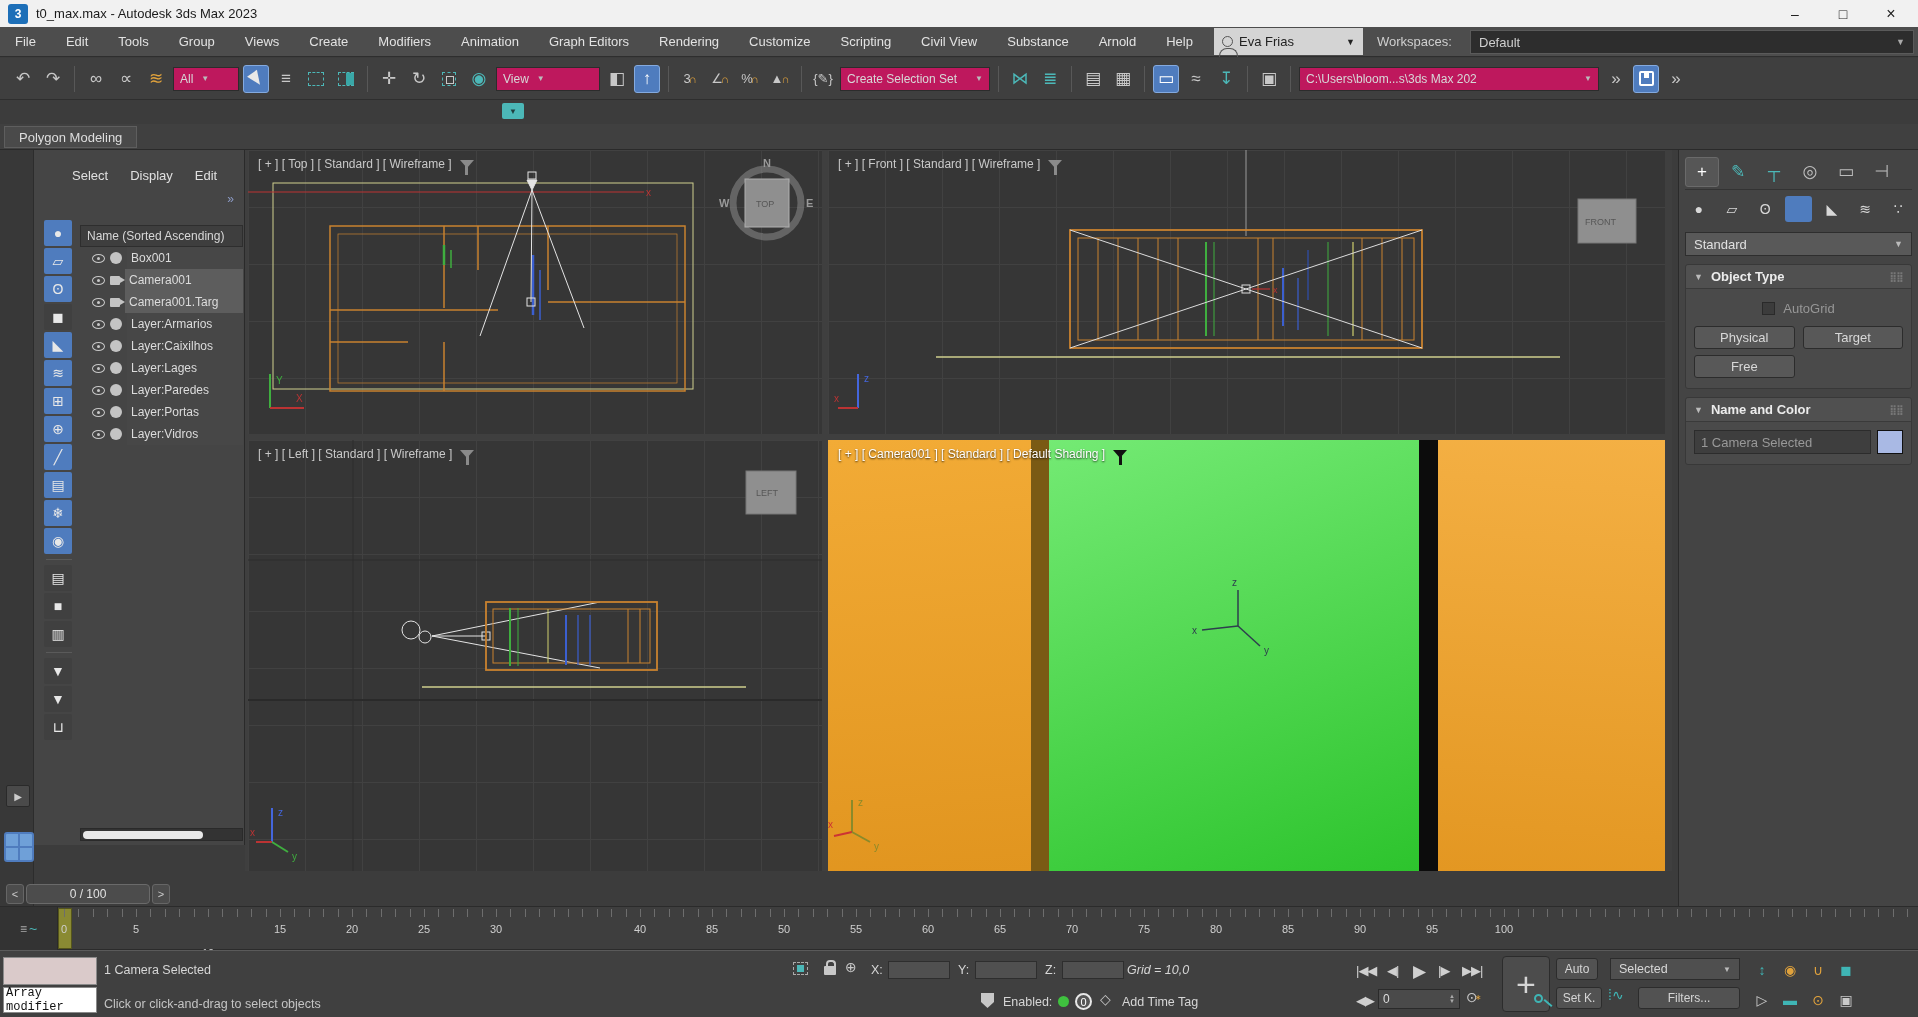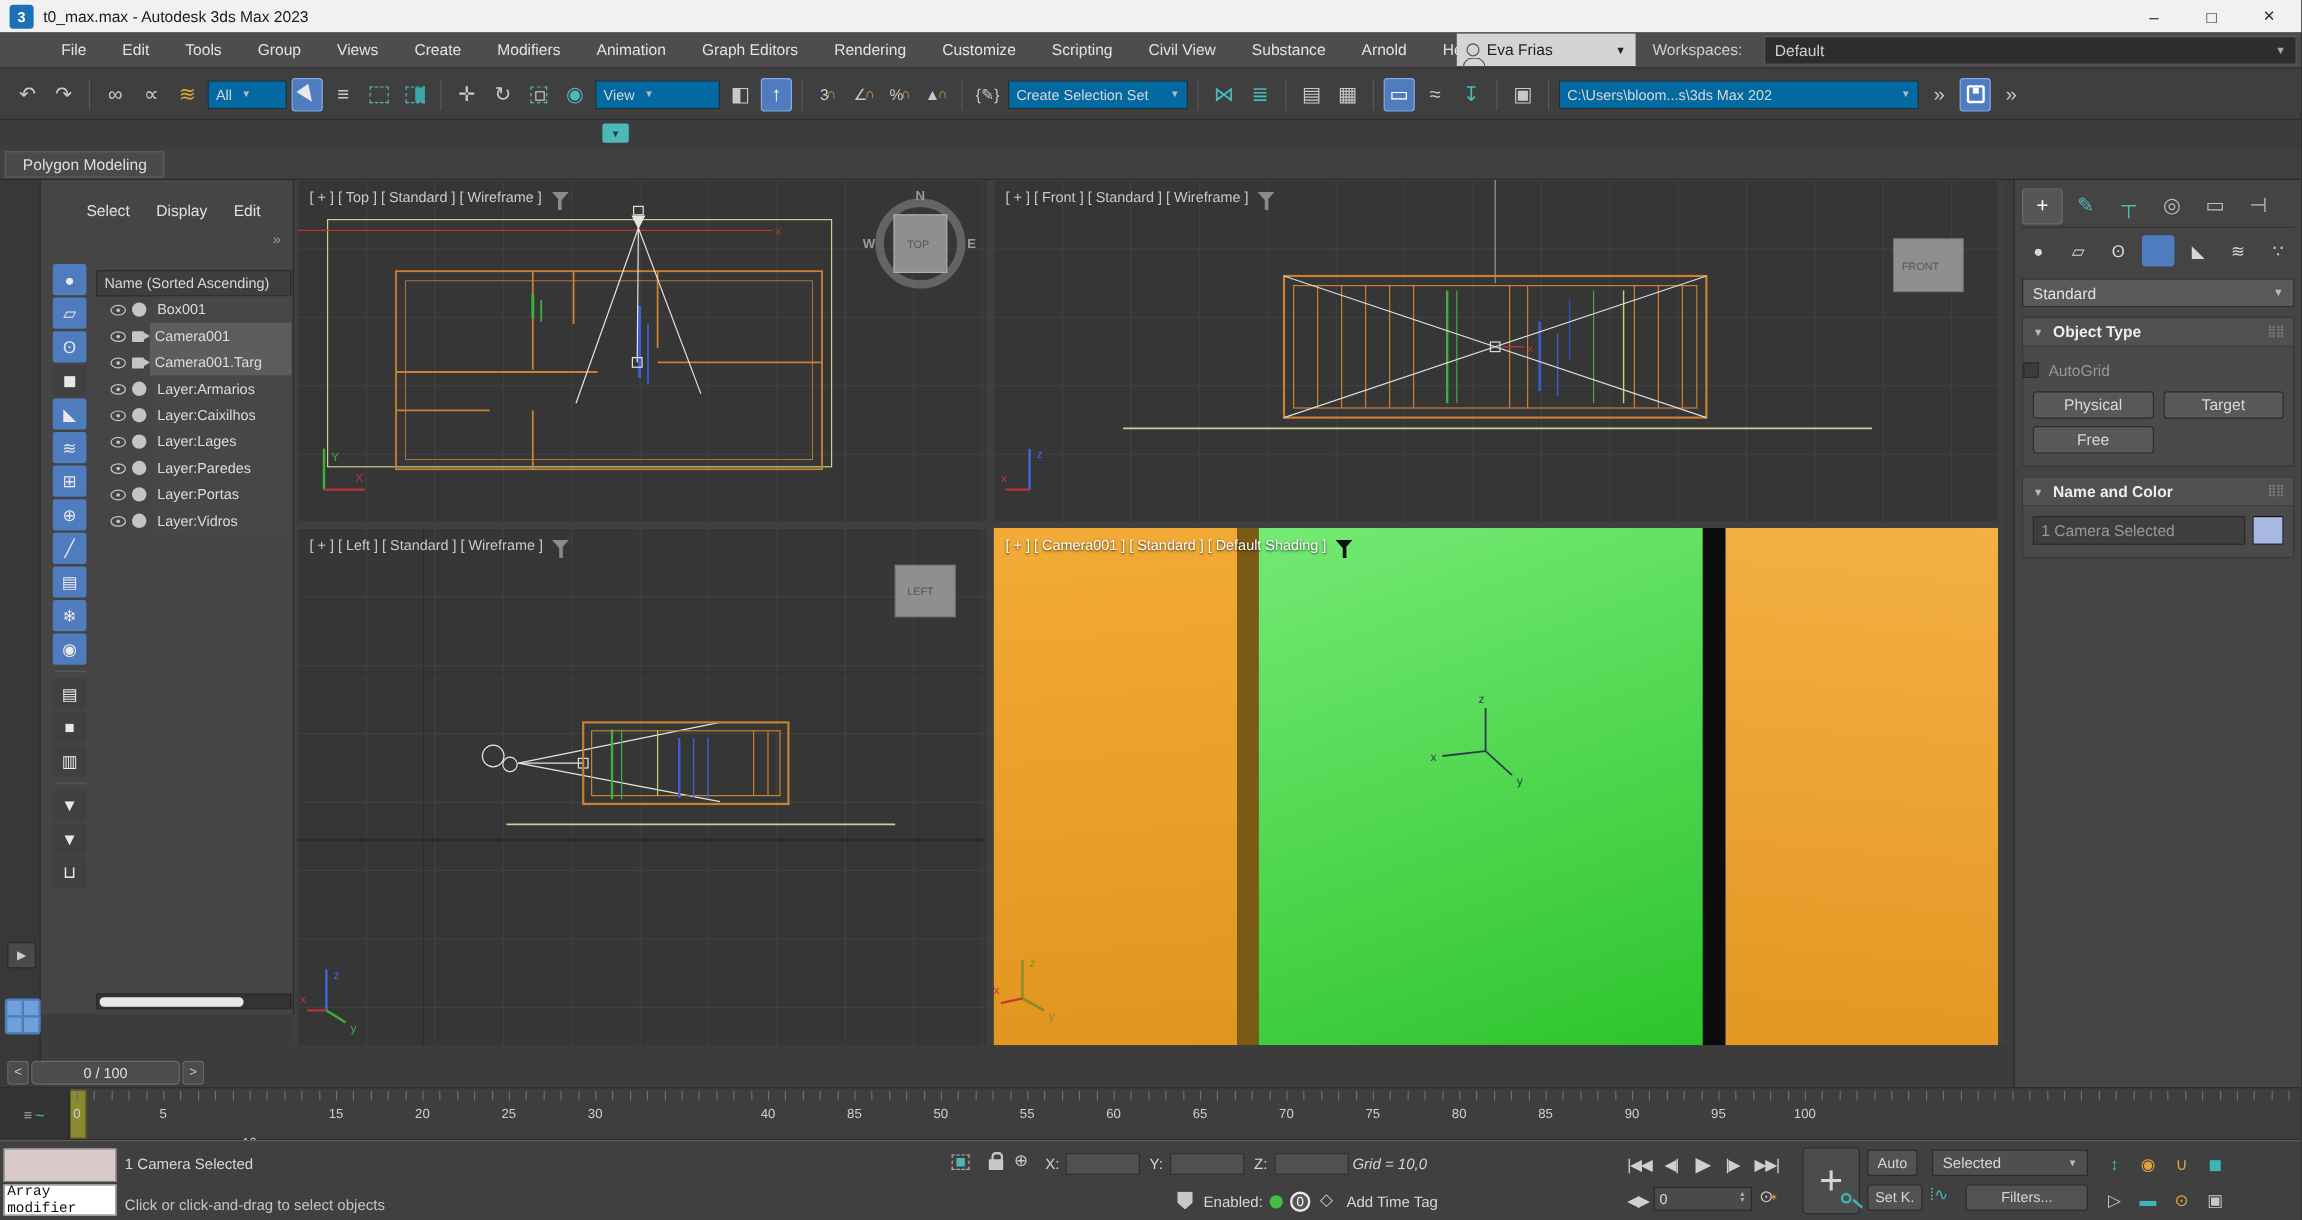--- a/index.html
+++ b/index.html
@@ -7,40 +7,40 @@
   #root{position:relative;width:1918px;height:1017px;background:#3c3c3c;overflow:hidden;color:#ddd;font-size:12px;}
   .abs{position:absolute;}
 
   
   #titlebar{left:0;top:0;width:1918px;height:27px;background:#f1f1f1;color:#1a1a1a;display:flex;align-items:center;}
   #appicon{width:20px;height:20px;margin:0 8px 0 8px;background:#1d6fb8;border-radius:3px;color:#fff;font-weight:bold;font-size:12px;display:flex;align-items:center;justify-content:center;}
   #title{font-size:13px;color:#1a1a1a;}
   .winbtn{position:absolute;top:0;width:46px;height:27px;display:flex;align-items:center;justify-content:center;color:#222;font-size:14px;cursor:default;}
 
   
-  #menubar{left:0;top:27px;width:1918px;height:30px;background:#4d4d4d;display:flex;align-items:center;border-bottom:1px solid #2e2e2e;padding-left:36px;}
+  #menubar{left:0;top:27px;width:1918px;height:30px;background:#4d4d4d;display:flex;align-items:center;border-bottom:1px solid #2e2e2e;}
   .menu-item{padding:0 15px;font-size:13px;color:#e2e2e2;line-height:30px;}
   #userbox{left:1214px;top:28px;width:149px;height:27px;background:#d4d4d4;color:#222;display:flex;align-items:center;gap:6px;padding:0 8px;font-size:13px;}
   .person{width:11px;height:11px;border:1.5px solid #555;border-radius:50%;position:relative;}
   .person::after{content:'';position:absolute;left:-4px;top:11px;width:17px;height:8px;border:1.5px solid #555;border-bottom:none;border-radius:8px 8px 0 0;}
   #userbox .dd{margin-left:auto;font-size:9px;color:#222;}
   #wslabel{left:1377px;top:34px;color:#cfcfcf;font-size:13px;}
   #wsdrop{left:1470px;top:30px;width:444px;height:24px;background:#2d2d2d;border:1px solid #5a5a5a;color:#cfcfcf;display:flex;align-items:center;padding:0 8px;font-size:13px;}
   #wsdrop .dd{margin-left:auto;font-size:9px;color:#aaa;}
 
   
   #toolbar{left:0;top:58px;width:1918px;height:42px;background:#3f3f3f;border-bottom:1px solid #2e2e2e;display:flex;align-items:center;padding-left:10px;gap:4px;}
   .tb-ico{min-width:26px;height:28px;display:flex;align-items:center;justify-content:center;color:#c8c8c8;font-size:17px;border-radius:3px;}
   .tb-ico.small{font-size:13px;}
   .tb-ico .sub{font-size:11px;color:#e0a23c;margin-left:-2px;}
   .tb-ico.orange{color:#e0a23c;}
   .tb-ico.teal{color:#4cb8b8;}
   .active-tool{background:#4f7cbe;border:1px solid #84aadf;color:#fff;}
   .tb-sep{width:1px;height:26px;background:#585858;margin:0 4px;}
-  .tb-drop{height:24px;background:#0369a1;border:1px solid #2c2c2c;color:#d8d8d8;display:flex;align-items:center;padding:0 6px;gap:8px;font-size:12px;}
+  .tb-drop{height:24px;background:#be185d;border:1px solid #2c2c2c;color:#d8d8d8;display:flex;align-items:center;padding:0 6px;gap:8px;font-size:12px;}
   .tb-drop .dd{font-size:8px;color:#bbb;}
   .cursor-arrow{width:0;height:0;border-left:6px solid transparent;border-right:6px solid transparent;border-top:14px solid #e8e8e8;transform:rotate(-35deg);}
   .dash-box{width:16px;height:14px;border:1px dashed #4cb8b8;}
   .dash-box.half::after{content:'';display:block;width:8px;height:12px;background:#3aa7a7;margin-left:7px;}
   .scale-box{width:14px;height:14px;border:1px dashed #4cb8b8;position:relative;}
   .scale-box::after{content:'';position:absolute;right:1px;bottom:1px;width:6px;height:6px;border:1px solid #c8c8c8;}
   .floppy{width:15px;height:15px;border:2px solid #fff;border-radius:2px;position:relative;background:#4f7cbe;}
   .floppy::before{content:'';position:absolute;left:3px;top:0;width:5px;height:5px;background:#fff;}
 
   
@@ -102,21 +102,21 @@
   .cp-tab.active{background:#565656;color:#fff;border:1px solid #6a6a6a;}
   #cp-cats{display:flex;gap:6px;align-items:center;height:34px;margin-top:2px;}
   .cp-cat{width:28px;height:26px;display:flex;align-items:center;justify-content:center;font-size:14px;color:#d8d8d8;border-radius:3px;}
   .cp-cat.active{background:#4f7cbe;}
   #cp-drop{margin-top:6px;height:24px;background:#595959;border:1px solid #2e2e2e;display:flex;align-items:center;padding:0 8px;color:#e0e0e0;font-size:13px;}
   #cp-drop .dd{margin-left:auto;font-size:9px;color:#bbb;}
   .rollout{margin-top:8px;background:#4a4a4a;border:1px solid #383838;border-radius:3px;padding-bottom:10px;}
   .ro-head{height:24px;display:flex;align-items:center;gap:8px;padding:0 8px;color:#ececec;font-weight:bold;font-size:13px;background:#505050;border-bottom:1px solid #3a3a3a;border-radius:3px 3px 0 0;}
   .ro-head .arrow{font-size:9px;color:#bbb;}
   .ro-head .grip{margin-left:auto;color:#777;font-size:10px;letter-spacing:-1px;}
-  .ag-row{display:flex;align-items:center;justify-content:flex-start;gap:8px;margin:12px 0 4px;}
+  .ag-row{display:flex;align-items:center;justify-content:center;gap:8px;margin:12px 0 4px;}
   .checkbox{width:13px;height:13px;background:#3c3c3c;border:1px solid #2a2a2a;}
   .ag-label{color:#979797;font-size:13px;}
   .btn-row{display:flex;gap:8px;padding:6px 8px 0;}
   .cp-btn{flex:1;height:23px;background:#585858;border:1px solid #2c2c2c;border-radius:3px;color:#d8d8d8;font-size:13px;display:flex;align-items:center;justify-content:center;}
   .cp-btn.half{flex:0 0 calc(50% - 4px);}
   #name-row{display:flex;gap:6px;padding:8px 8px 0;align-items:center;}
   #name-field{flex:1;height:24px;background:#3e3e3e;border:1px solid #2c2c2c;color:#999;display:flex;align-items:center;padding:0 6px;font-size:13px;}
   #color-swatch{width:26px;height:24px;border:1px solid #111;}
 
   

